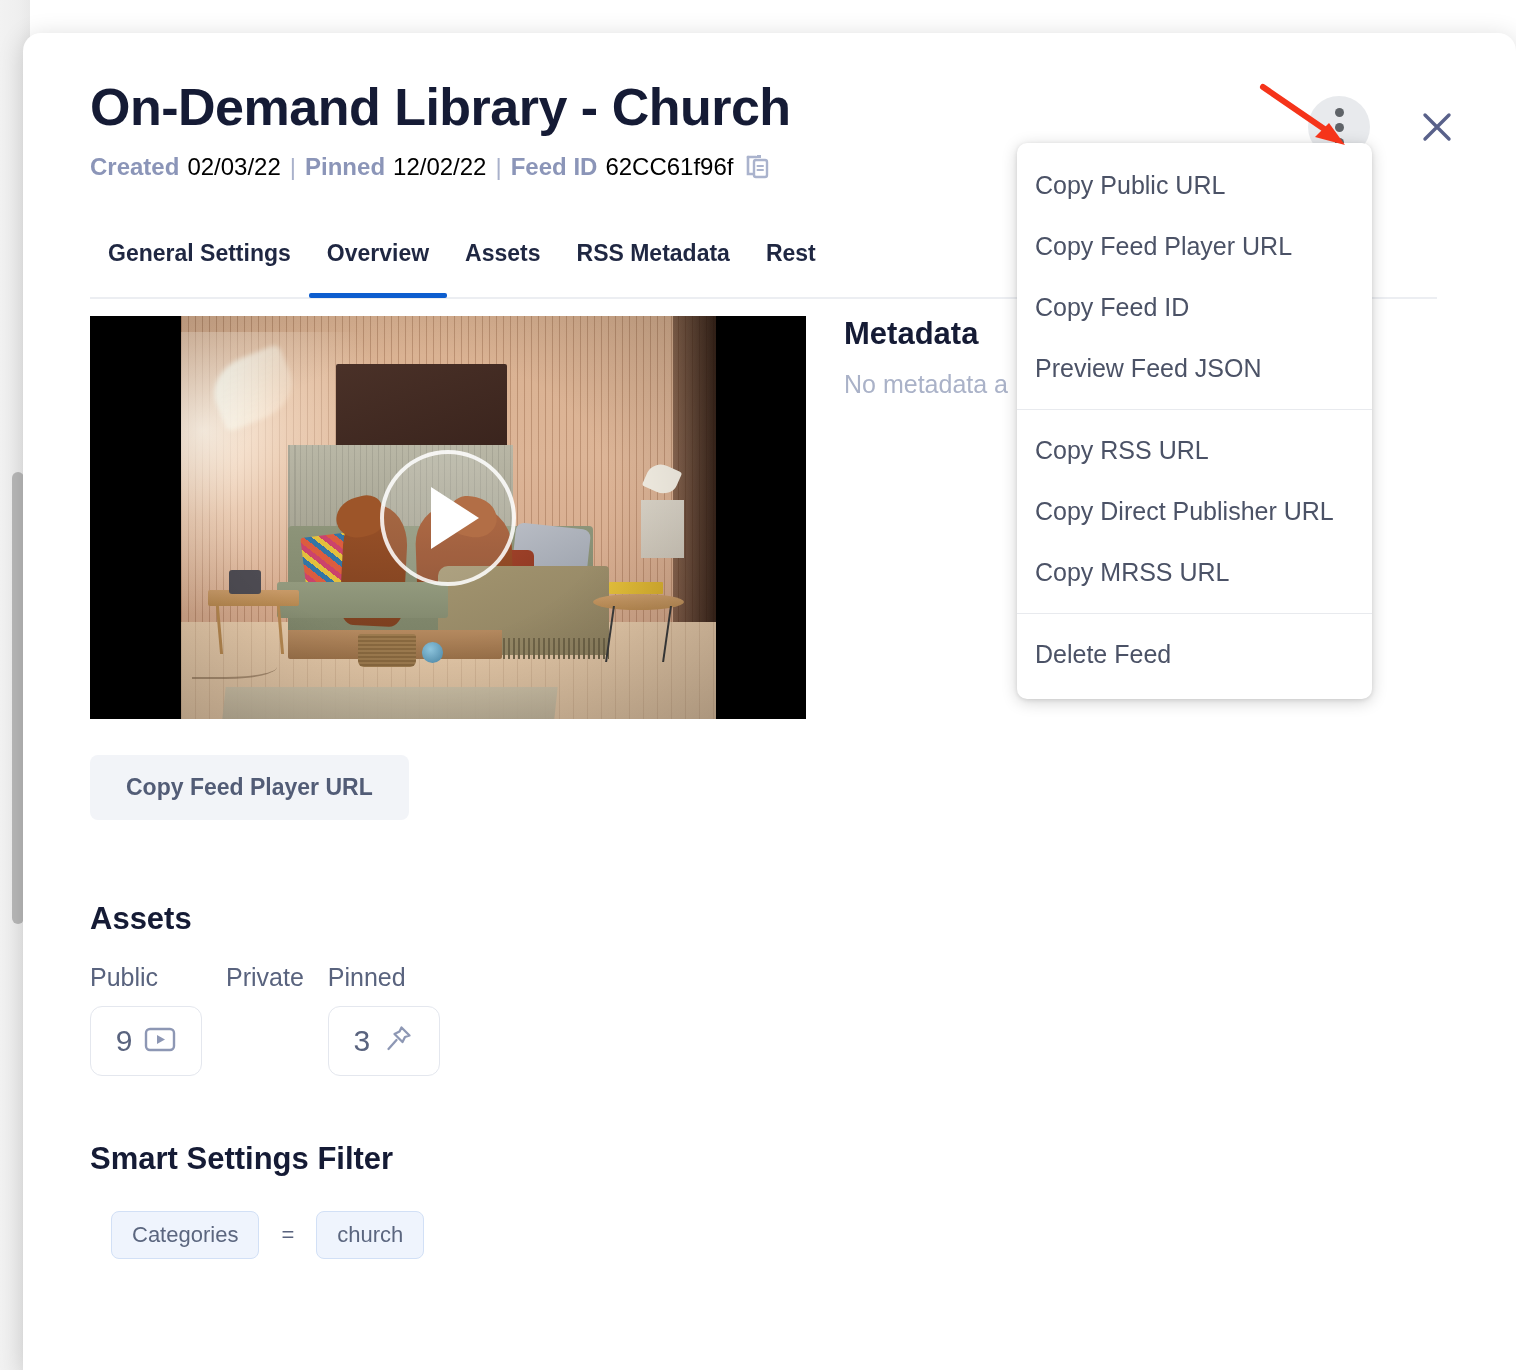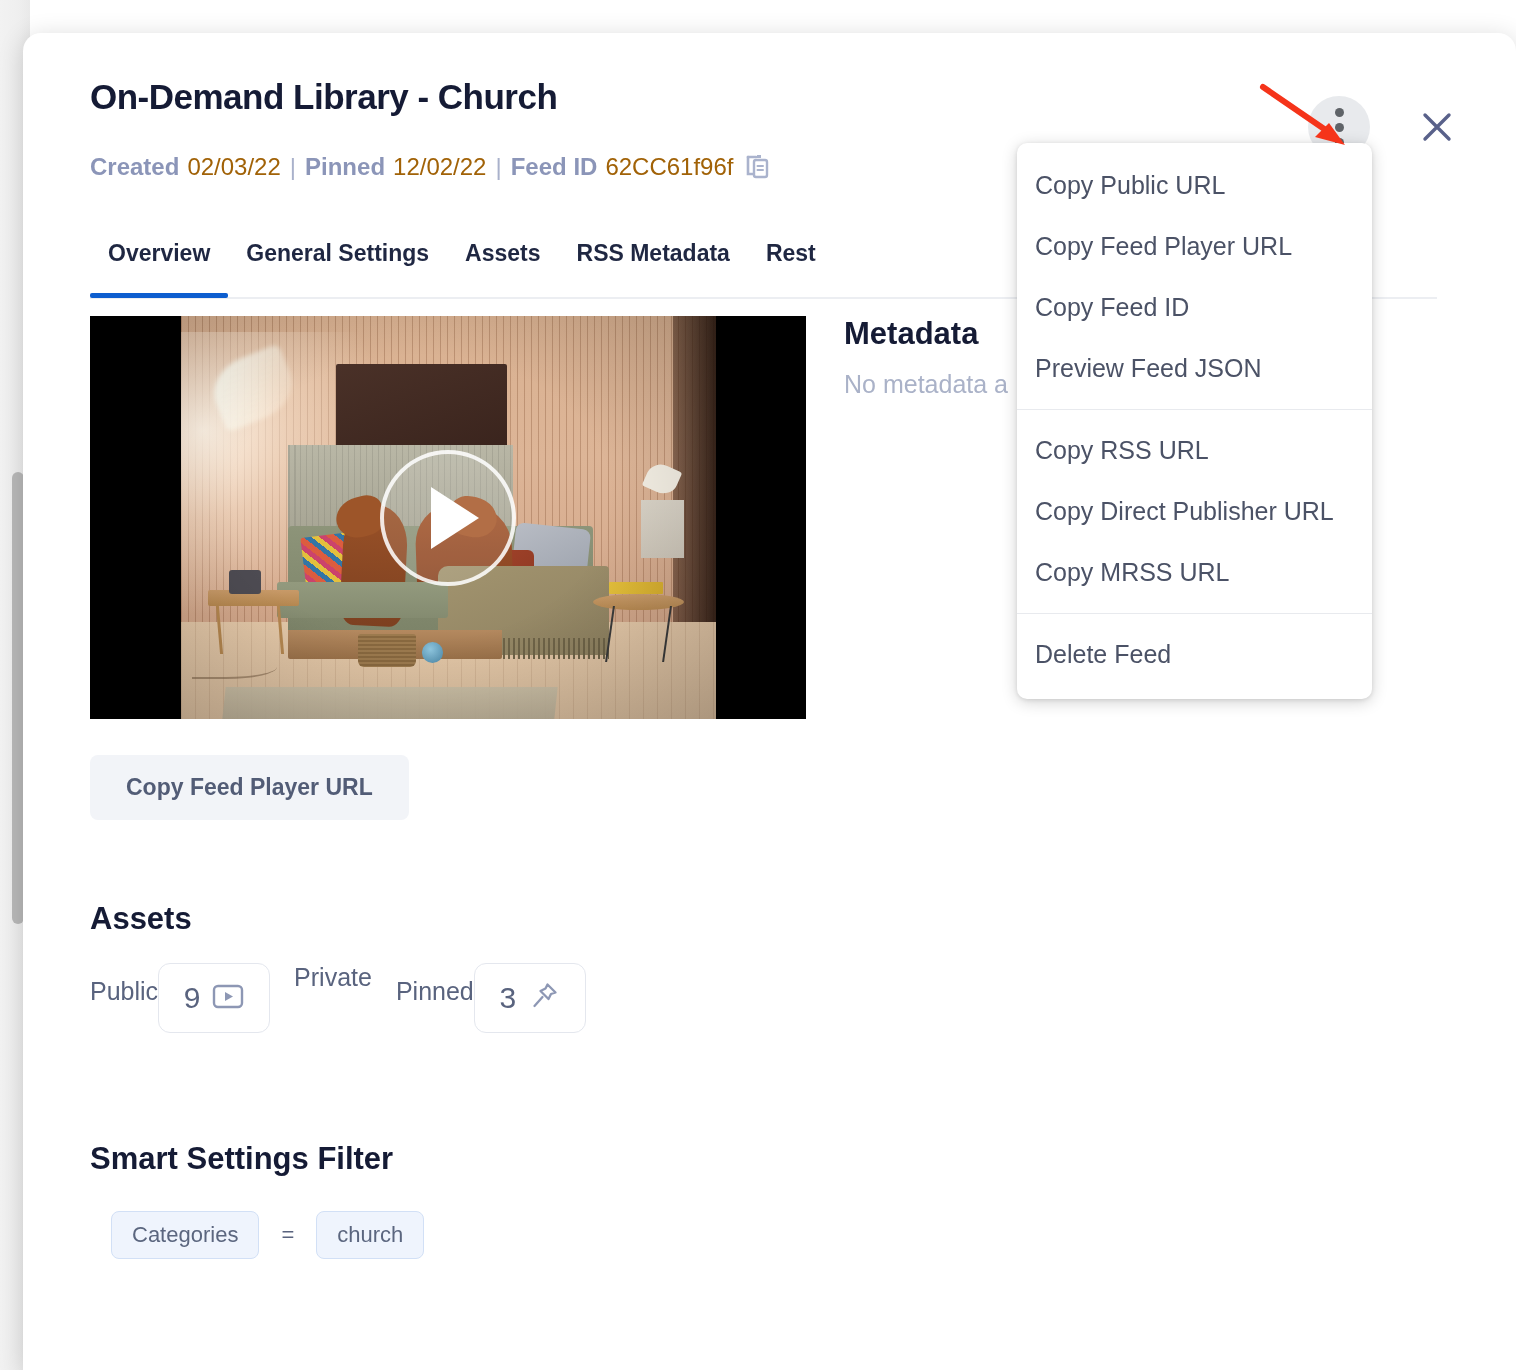--- a/index.html
+++ b/index.html
@@ -57,39 +57,39 @@
     position: relative;
     width: 100%;
     height: 100%;
   }
 
   
   .modal-title {
     position: absolute;
     left: 67px;
     top: 44px;
-    font-size: 35px;
+    font-size: 52px;
     font-weight: 700;
     color: #151b35;
     letter-spacing: -0.5px;
     white-space: nowrap;
   }
 
   .meta-line {
     position: absolute;
     left: 67px;
     top: 120px;
     font-size: 24px;
     white-space: nowrap;
     display: flex;
     align-items: center;
     gap: 0;
   }
   .meta-label { font-weight: 700; color: #8b95b8; }
-  .meta-value { color: #a16207; font-weight: 400; }
+  .meta-value { color: #000000; font-weight: 400; }
   .meta-sep   { color: #a9b1cb; font-weight: 400; padding: 0 9px; }
   .meta-sp    { display: inline-block; width: 8px; }
 
   .copy-clip-icon {
     margin-left: 12px;
     display: inline-flex;
     align-items: center;
     cursor: pointer;
   }
 
@@ -413,22 +413,22 @@
   .assets-row {
     position: absolute;
     left: 67px;
     top: 930px;
     display: flex;
     align-items: flex-start;
     gap: 24px;
   }
   .asset-stat {
     display: flex;
-    flex-direction: row;
-    align-items: center;
+    flex-direction: column;
+    align-items: flex-start;
   }
   .asset-label {
     font-size: 25px;
     color: #59637e;
     margin-bottom: 14px;
     white-space: nowrap;
   }
   .asset-box {
     border: 1.5px solid #e4e7ee;
     border-radius: 12px;
@@ -606,25 +606,25 @@
 
   <div class="close-btn">
     <svg width="40" height="40" viewBox="0 0 40 40">
       <path d="M8 8 L32 32 M32 8 L8 32" stroke="#59618a" stroke-width="3.4" stroke-linecap="round"></path>
     </svg>
   </div>
 
   <div class="tabs-wrap">
     <div class="tabs-underline"></div>
     <div class="tabs-row">
+      <div class="tab">
+        <span>General Settings</span>
+      </div>
       <div class="tab active">
         <span>Overview</span>
-      </div>
-      <div class="tab">
-        <span>General Settings</span>
       </div>
       <div class="tab">
         <span>Assets</span>
       </div>
       <div class="tab">
         <span>RSS Metadata</span>
       </div>
       <div class="tab">
         <span>Rest</span>
       </div>

